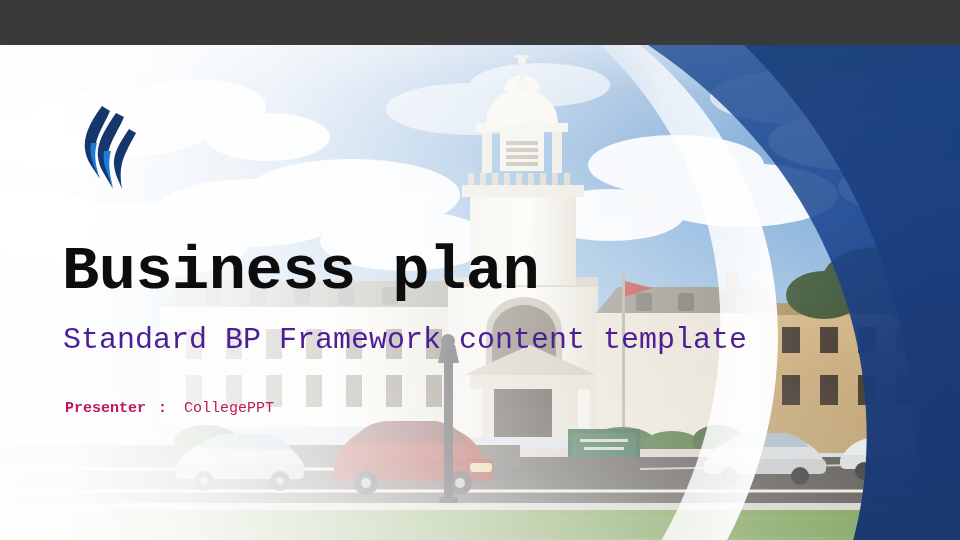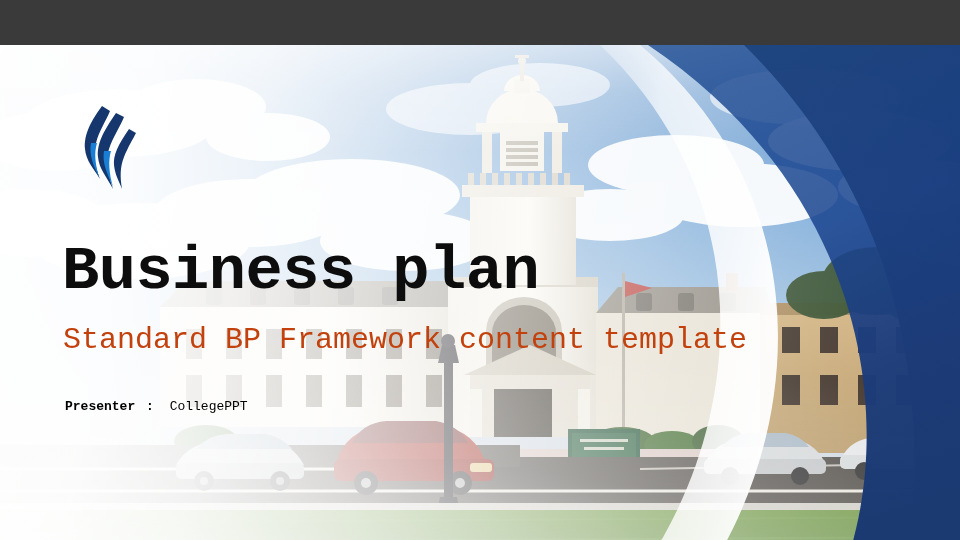--- a/index.html
+++ b/index.html
@@ -105,34 +105,34 @@
     line-height: 1;
     white-space: nowrap;
   }
 
   .subtitle {
     position: absolute;
     left: 63px;
     top: 279px;
     font-size: 30px;
     font-weight: normal;
-    color: #c2410c;
+    color: #4c1d95;
     line-height: 1.1;
     white-space: nowrap;
   }
 
   .meta {
     position: absolute;
     left: 65px;
     top: 352px;
     line-height: 1.55;
   }
   .meta-row {
-    font-size: 13px;
-    color: #000000;
+    font-size: 15px;
+    color: #be185d;
     white-space: nowrap;
   }
   .meta-label {
     font-weight: bold;
   }
   .meta-sep {
     font-weight: bold;
     padding: 0 1px 0 3px;
   }
   .meta-value {

